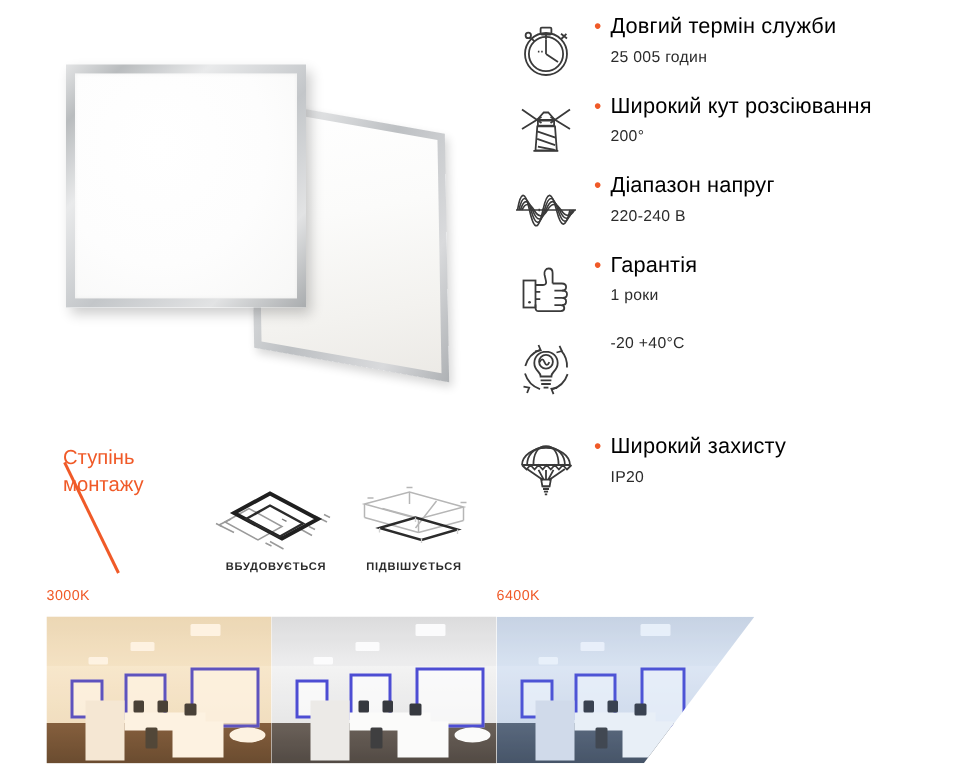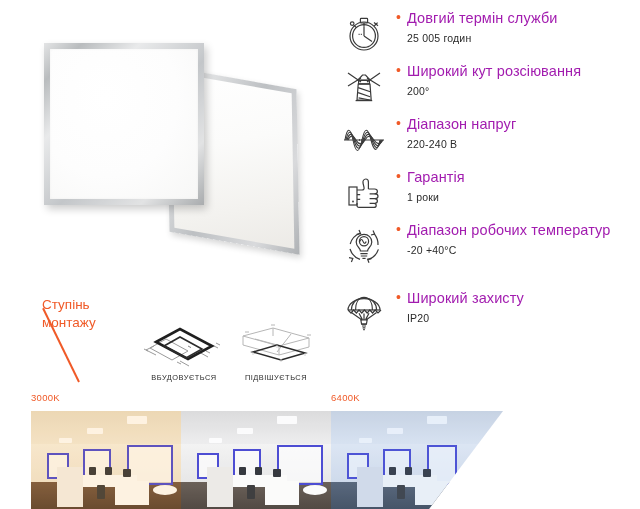--- a/index.html
+++ b/index.html
@@ -45,21 +45,21 @@
   #features { position: absolute; left: 334px; top: 10px; width: 306px; }
   .feature { position: relative; min-height: 47px; padding-left: 62px; margin-bottom: 6px; }
   .feature .ficon {
     position: absolute; left: 4px; top: 2px;
     width: 52px; height: 44px;
     display: flex; align-items: center; justify-content: center;
   }
   .feature .ficon svg { display: block; }
   .ftitle {
     position: relative;
-    color: #a21caf; font-size: 14.5px; line-height: 17px;
+    color: #000000; font-size: 14.5px; line-height: 17px;
     letter-spacing: 0.1px; padding-left: 11px;
   }
   .ftitle::before {
     content: "\2022"; position: absolute; left: 0; top: -1px;
     color: #f05a28; font-size: 14px;
   }
   .fval {
     color: #2b2b2b; font-size: 10.5px; line-height: 14px;
     margin-top: 4px; padding-left: 11px; letter-spacing: 0.2px;
   }
@@ -77,21 +77,21 @@
     background: #f05a28;
     transform: rotate(-26deg);
     transform-origin: bottom center;
   }
   .mount { position: absolute; text-align: center; }
   #mount-recessed { left: 130px; top: 322px; width: 108px; }
   #mount-suspended { left: 228px; top: 322px; width: 96px; }
   .mount .mdraw { height: 48px; display:flex; align-items:center; justify-content:center; }
   .mlabel {
     font-size: 7.4px; color: #2b2b2b; letter-spacing: 0.5px;
-    margin-top: 3px; text-transform: uppercase; font-weight: normal;
+    margin-top: 3px; text-transform: uppercase; font-weight: bold;
   }
 
   
   .ct-label {
     position: absolute; color: #f05a28; font-size: 9.5px;
     letter-spacing: 0.3px; font-weight: normal;
   }
   #ct1 { left: 31px; top: 392px; }
   #ct2 { left: 183px; top: 392px; margin-top: 48px; }
   #ct3 { left: 331px; top: 392px; }
@@ -232,21 +232,20 @@
             <path d="M8.2 20A16 16 0 0 1 18 9.2"></path>
               <path d="M17 6l1.5 3.6-3.8.7"></path>
             <path d="M22 10.4c-4.4 0-7.8 3.4-7.8 7.6 0 2.8 1.4 4.6 2.8 6 1 1 1.4 1.8 1.4 3h7.2c0-1.2.4-2 1.4-3 1.4-1.4 2.8-3.2 2.8-6 0-4.2-3.4-7.6-7.8-7.6z"></path>
             <path d="M18.4 29.6h7.2M18.8 32h6.4"></path>
             <path d="M20.4 34.4h3.2"></path>
             <circle cx="22" cy="17.2" r="4.6"></circle>
             <path d="M17.8 17.4c1-2.4 2.2-2.6 3.2 0s2.2 2.4 3.2 0"></path>
           </g>
         </svg>
       </span>
-      <div class="ftitle">Діапазон робочих температур</div>
       <div class="fval">-20 +40°C</div>
     </div>
 
     <div class="feature">
       <span class="ficon">
         <svg width="42" height="42" viewBox="0 0 42 42">
           <g fill="none" stroke="#3a3a3a" stroke-width="1.2">
             <path d="M5 17a16 11.4 0 0 1 32 0"></path>
             <path d="M5 17h32"></path>
             <path d="M12.6 17c0-7 2.6-12.6 8.4-12.6S29.4 10 29.4 17"></path>

